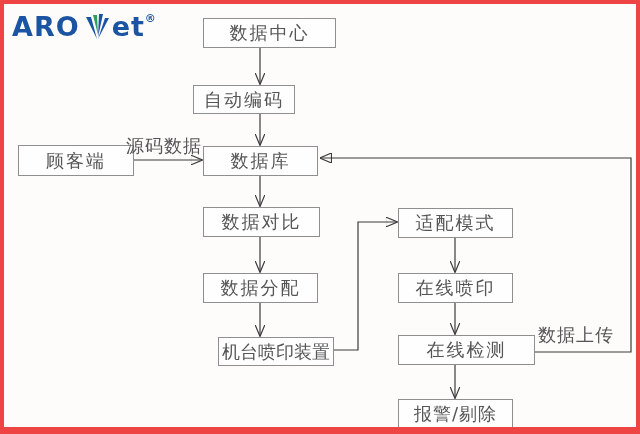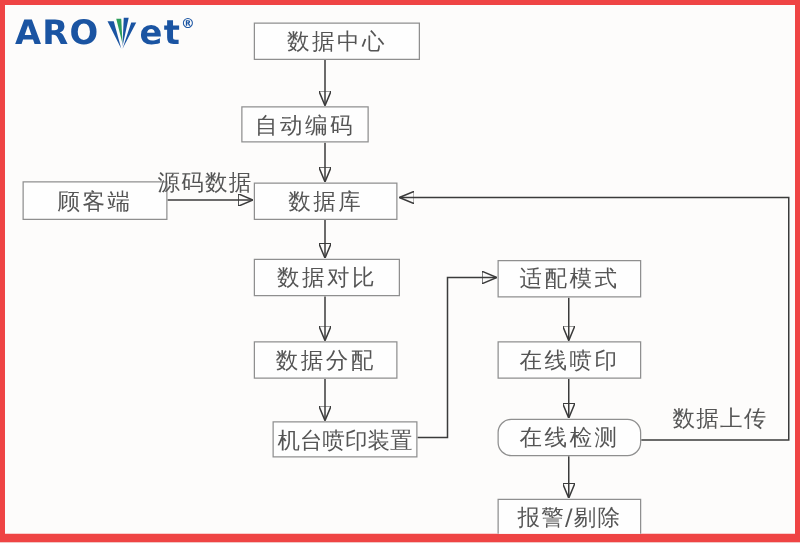--- a/index.html
+++ b/index.html
@@ -46,21 +46,21 @@
   }
   .n-data-center   {left:199px;top:14px; width:133px;height:30px;}
   .n-auto-coding   {left:189px;top:81px; width:102px;height:29px;}
   .n-customer      {left:14px;  top:141px;width:116px;height:31px;}
   .n-database      {left:199px;top:142px;width:115px;height:30px;}
   .n-data-compare  {left:199px;top:203px;width:117px;height:30px;}
   .n-data-distribute{left:199px;top:269px;width:115px;height:30px;}
   .n-machine-print {left:214px;top:333px;width:116px;height:29px;letter-spacing:0;}
   .n-adapt-mode    {left:394px;top:204px;width:115px;height:30px;}
   .n-online-print  {left:394px;top:269px;width:115px;height:30px;}
-  .n-online-detect {left:394px;top:331px;width:115px;height:30px;border-radius:11px;}
+  .n-online-detect {left:394px;top:331px;width:137px;height:30px;}
   .n-alarm-reject  {left:394px;top:395px;width:115px;height:30px;letter-spacing:1px;}
   
   .edge-label{
     position:absolute;
     color:#555;
     font-size:18px;
     letter-spacing:1px;
     white-space:nowrap;
   }
   .l-source-data{left:120px;top:130px;width:80px;text-align:center;}

